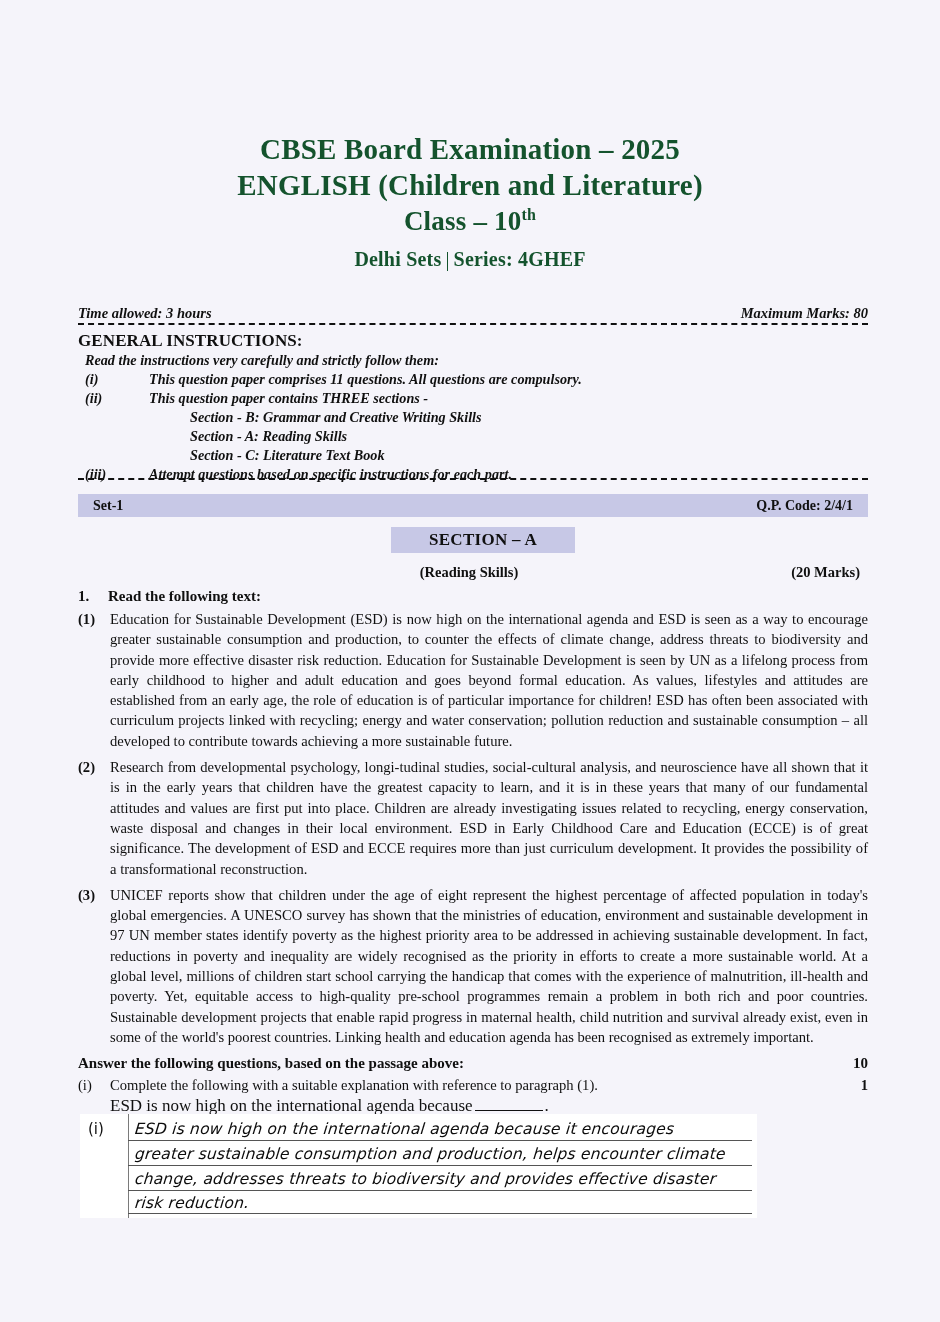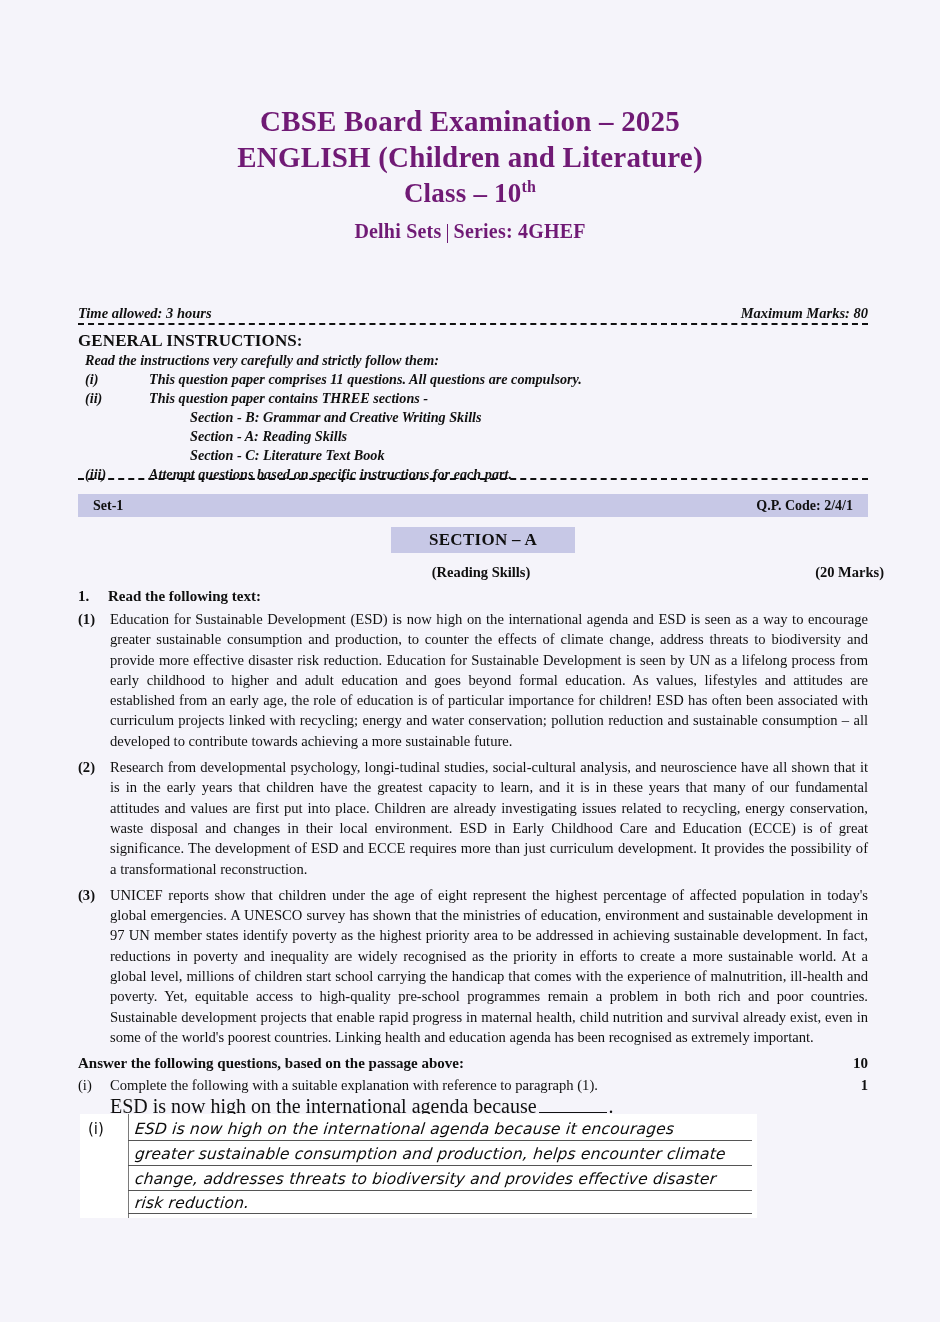--- a/index.html
+++ b/index.html
@@ -14,21 +14,22 @@
     background: #f5f4fa;
     overflow: hidden;
     font-family: "Liberation Serif", "DejaVu Serif", serif;
     color: #101010;
   }
 
   
   .title-block {
     text-align: center;
     padding-top: 103px;
-    color: #701a75;
+    color: #14532d;
+    margin-top: 28px;
   }
   .title-line {
     font-weight: bold;
     letter-spacing: 0.2px;
   }
   .title-1 { font-size: 29px; line-height: 36px; }
   .title-2 { font-size: 29px; line-height: 36px; }
   .title-3 { font-size: 27px; line-height: 35px; }
   .title-4 { font-size: 27px; line-height: 36px; }
   .title-4 sup { font-size: 16px; vertical-align: super; line-height: 0; }
@@ -128,21 +129,21 @@
     background: #c7c8e6;
     text-align: center;
     font-size: 17px;
     font-weight: bold;
     line-height: 26px;
     letter-spacing: 0.3px;
   }
   .sub-row {
     position: absolute;
     left: 78px;
-    right: 56px;
+    right: 80px;
     top: 564px;
     height: 18px;
   }
   .sub-center {
     text-align: center;
     font-size: 14.5px;
     font-weight: bold;
   }
   .sub-right {
     position: absolute;
@@ -200,21 +201,21 @@
     display: flex;
     font-size: 14.6px;
     line-height: 20.3px;
     margin-top: 1px;
   }
   .sub-q .lbl { width: 32px; flex: none; }
   .sub-q .txt { flex: 1; }
   .sub-q .marks { flex: none; font-weight: bold; padding-left: 8px; }
   .sub-q-cont {
     padding-left: 32px;
-    font-size: 20px;
+    font-size: 17px;
     line-height: 20.3px;
   }
   .blank-line {
     display: inline-block;
     width: 68px;
     border-bottom: 1.3px solid #111;
     height: 11px;
     margin: 0 2px;
   }
 

